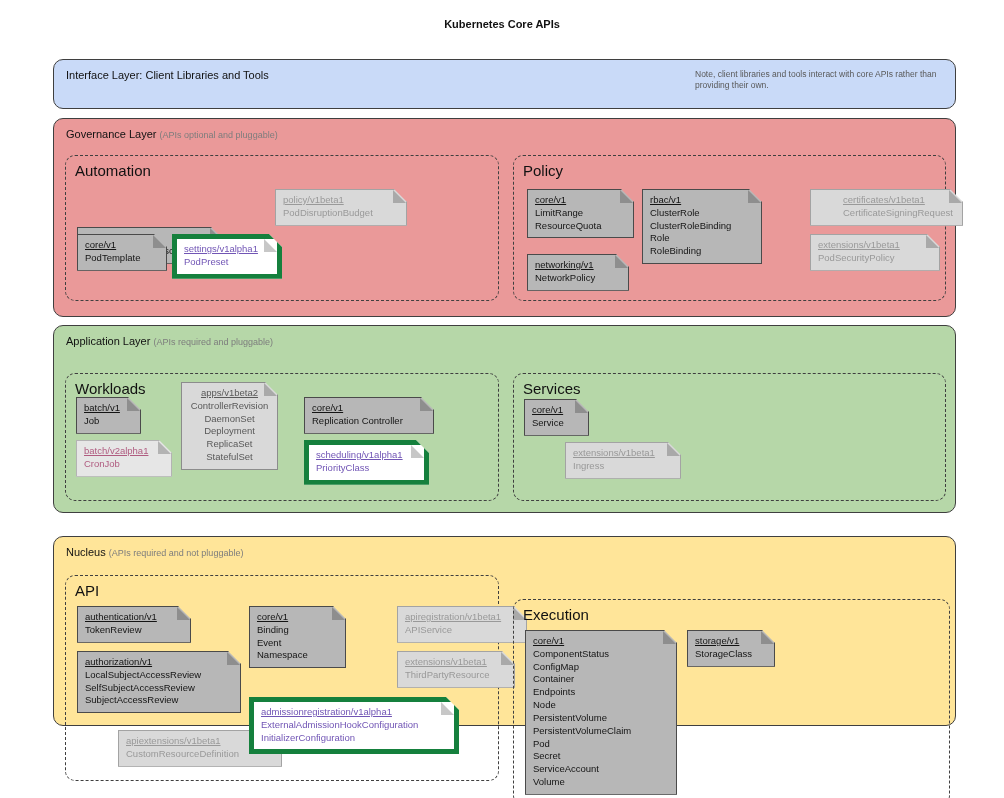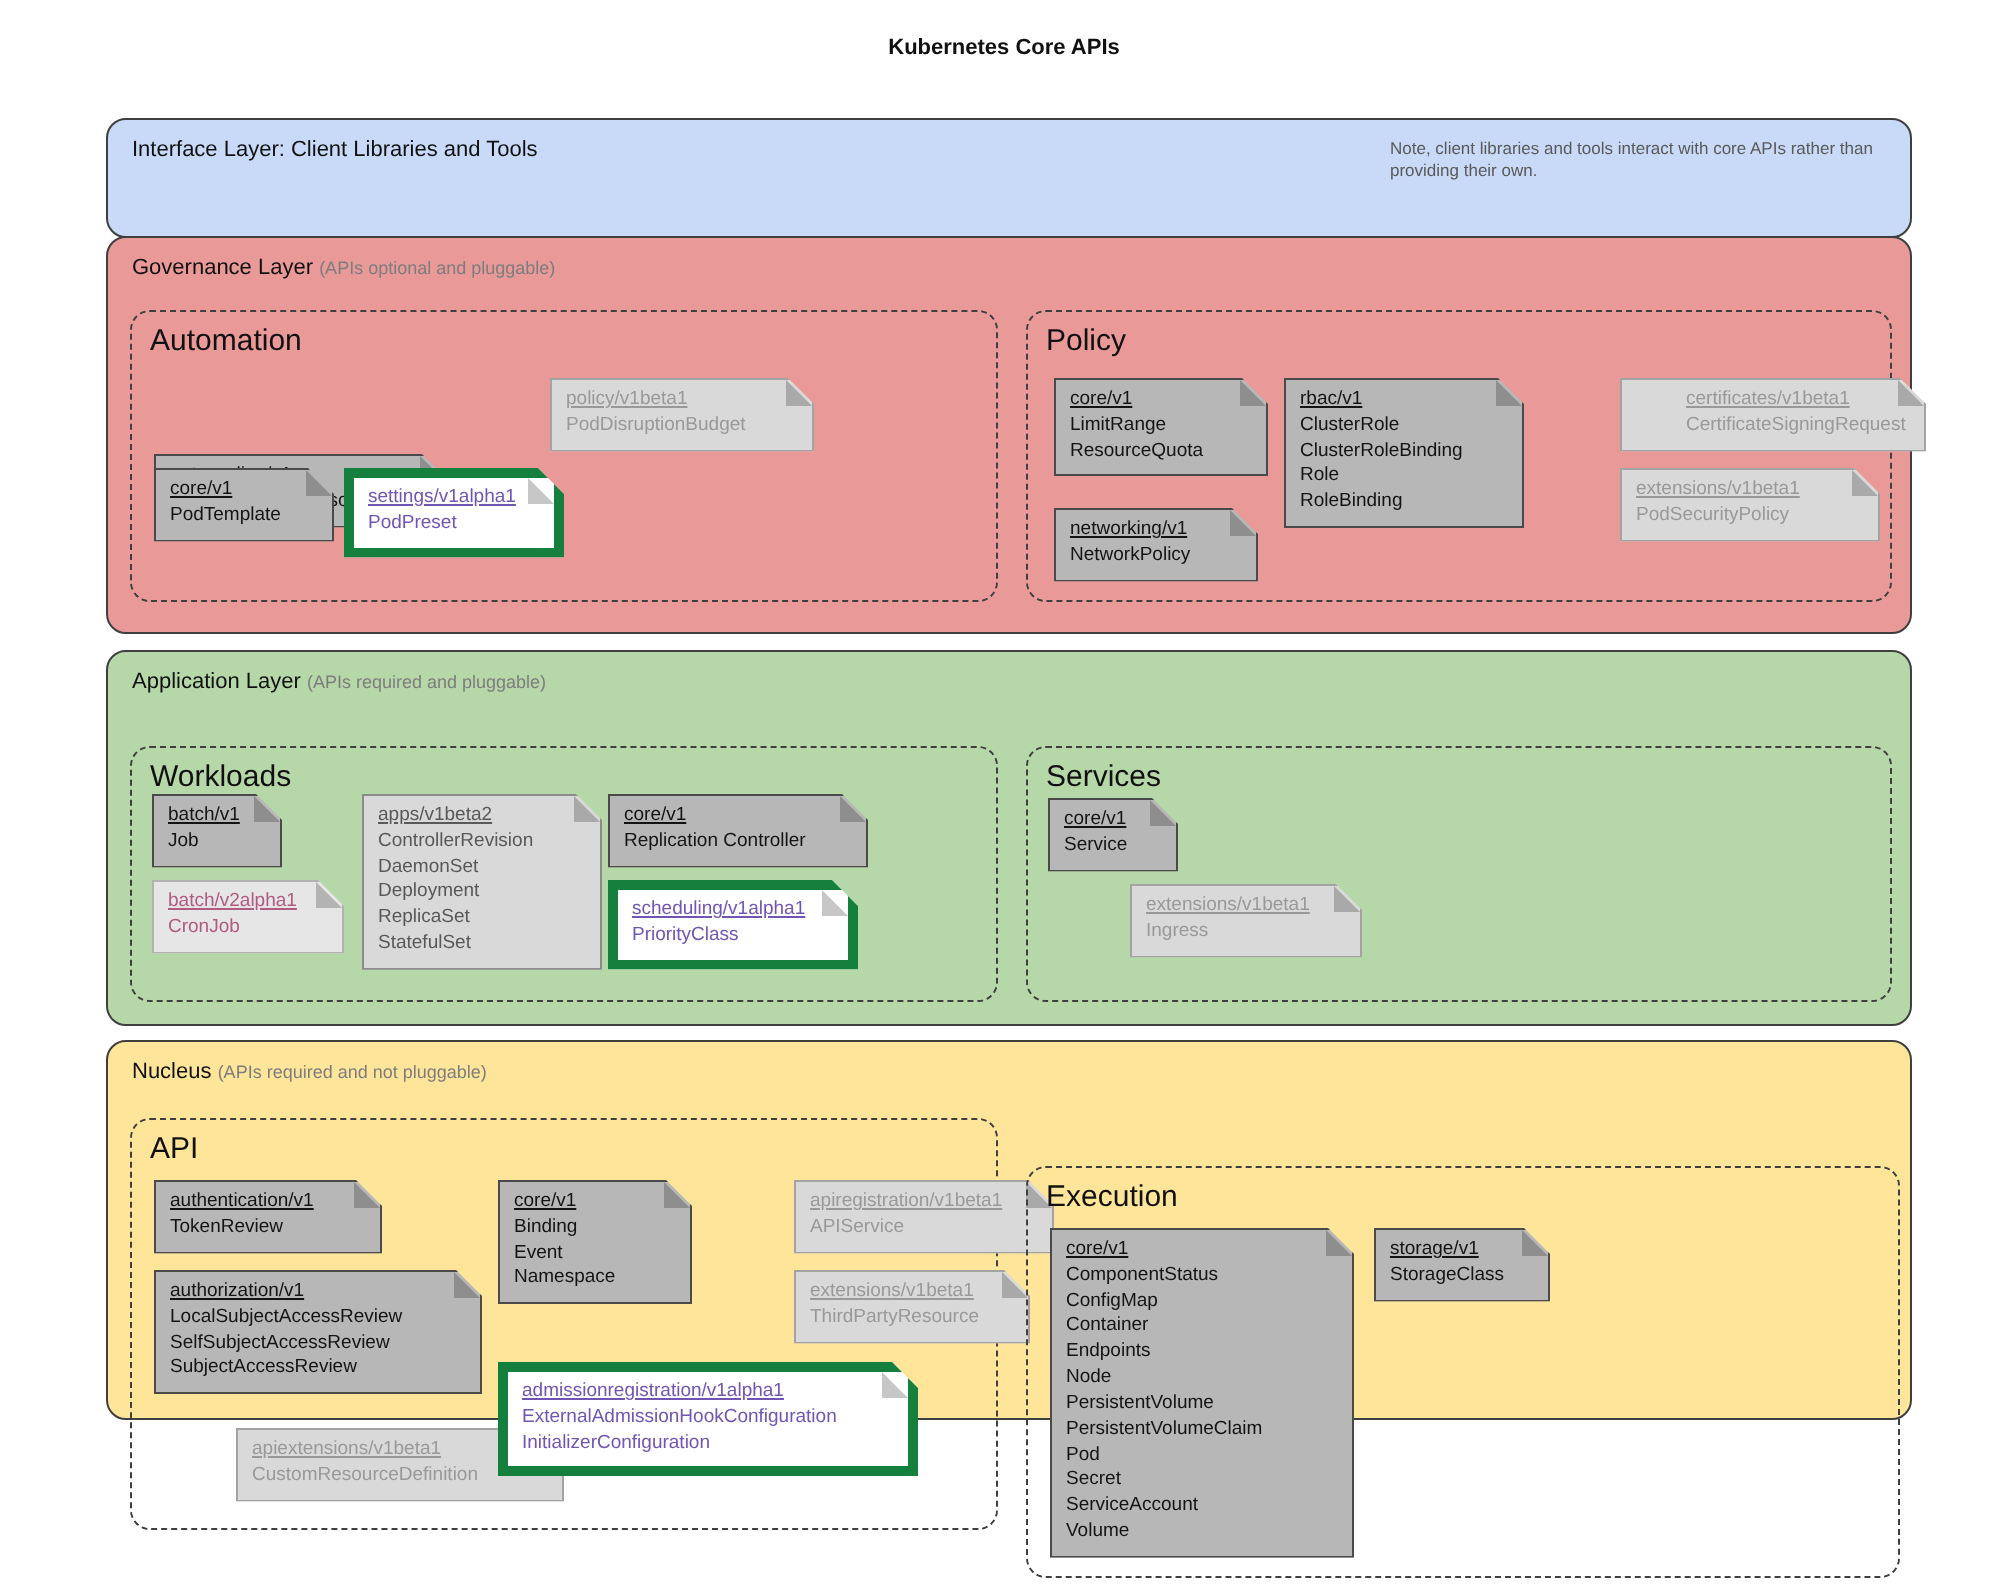--- a/index.html
+++ b/index.html
@@ -4,24 +4,24 @@
 <style>
   html,body { margin:0; padding:0; background:#ffffff; }
   body { font-family:"Liberation Sans","DejaVu Sans",sans-serif; }
   .canvas { position:relative; width:1004px; height:798px; background:#fff; overflow:hidden; }
 
   .title { position:absolute; left:0; top:18px; width:1004px; text-align:center;
            font-size:11px; font-weight:bold; color:#111; }
 
   .layer { position:absolute; left:53px; width:903px; border-radius:10px;
            border:1px solid #3f3f3f; box-sizing:border-box; }
-  .layer-interface   { top:59px;  height:60px;  background:#c9daf8; }
+  .layer-interface   { top:59px;  height:50px;  background:#c9daf8; }
   .layer-governance  { top:118px; height:199px; background:#ea9999; }
   .layer-application { top:325px; height:188px; background:#b6d7a8; }
-  .layer-nucleus     { top:520px; height:190px; background:#ffe599; }
+  .layer-nucleus     { top:536px; height:190px; background:#ffe599; }
 
   .layer-label { position:absolute; left:12px; top:9px; font-size:11px; color:#111; }
   .layer-sub   { font-size:9px; color:#7d7d7d; }
   .layer-note  { position:absolute; right:16px; top:9px; width:244px;
                  font-size:8.5px; line-height:1.3; color:#595959; }
 
   .section { position:absolute; border:1px dashed #3f3f3f; border-radius:10px; box-sizing:border-box; }
   .section-label { position:absolute; left:9px; top:6px; font-size:15px; color:#111; }
 
   .sec-automation { left:11px;  top:36px; width:434px; height:146px; }
@@ -127,21 +127,21 @@
       <span class="layer-sub">(APIs required and pluggable)</span>
     </div>
 
     <div class="section sec-workloads">
       <div class="section-label">Workloads</div>
       <div class="card ga" style="left:10px;top:23px;width:65px;">
         <div class="fold"></div>
         <div class="api">batch/v1</div>
         <div class="res">Job</div>
       </div>
-      <div class="card beta-dark" style="left:115px;top:23px;width:120px;">
+      <div class="card beta-dark" style="left:115px;top:8px;width:97px;text-align:center;">
         <div class="fold"></div>
         <div class="api">apps/v1beta2</div>
         <div class="res">ControllerRevision
 DaemonSet
 Deployment
 ReplicaSet
 StatefulSet</div>
       </div>
       <div class="card ga" style="left:238px;top:23px;width:130px;">
         <div class="fold"></div>

